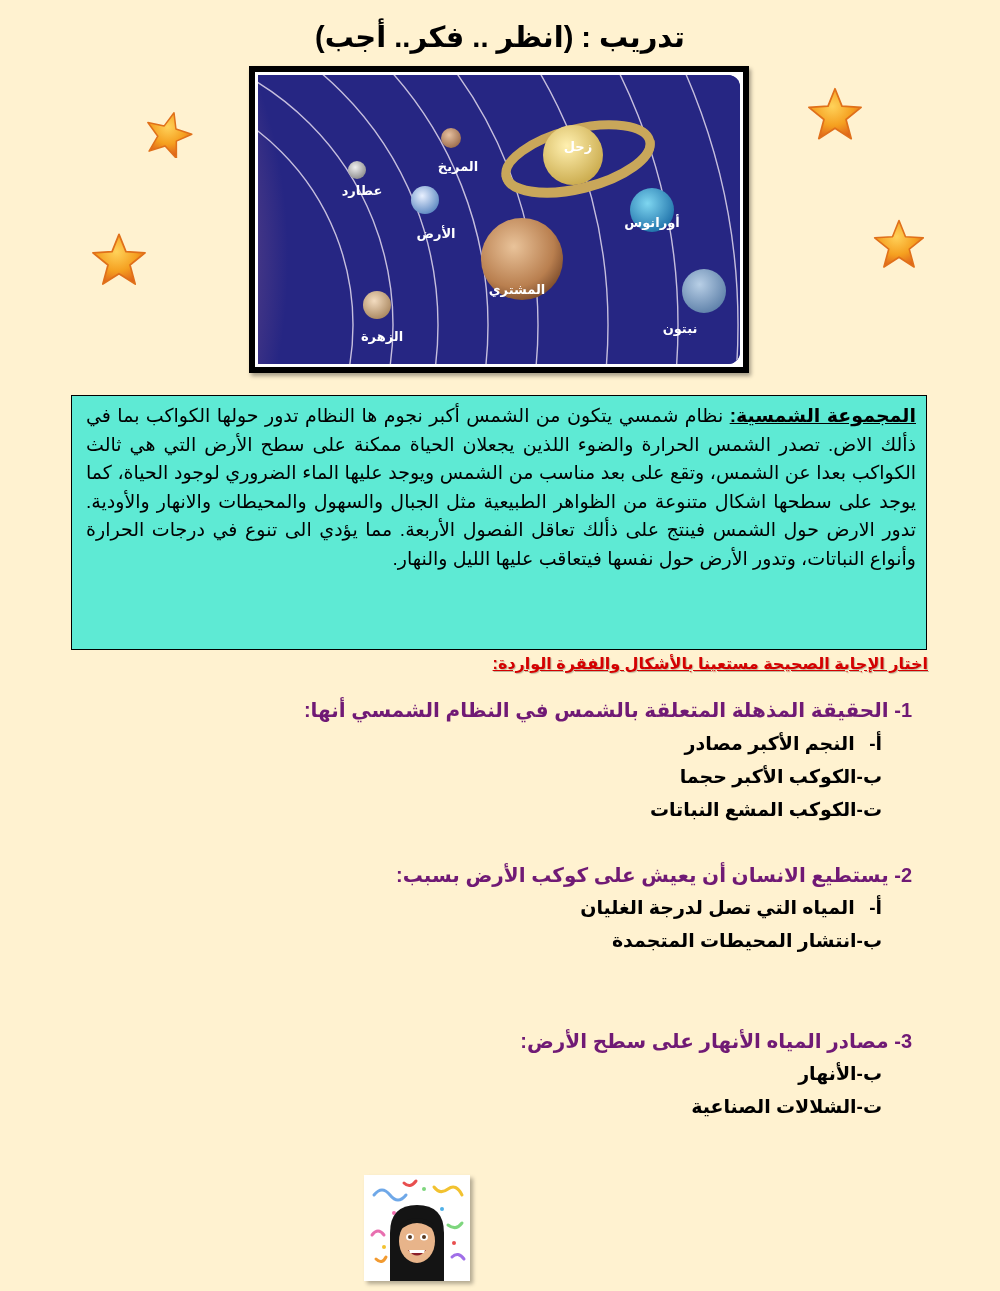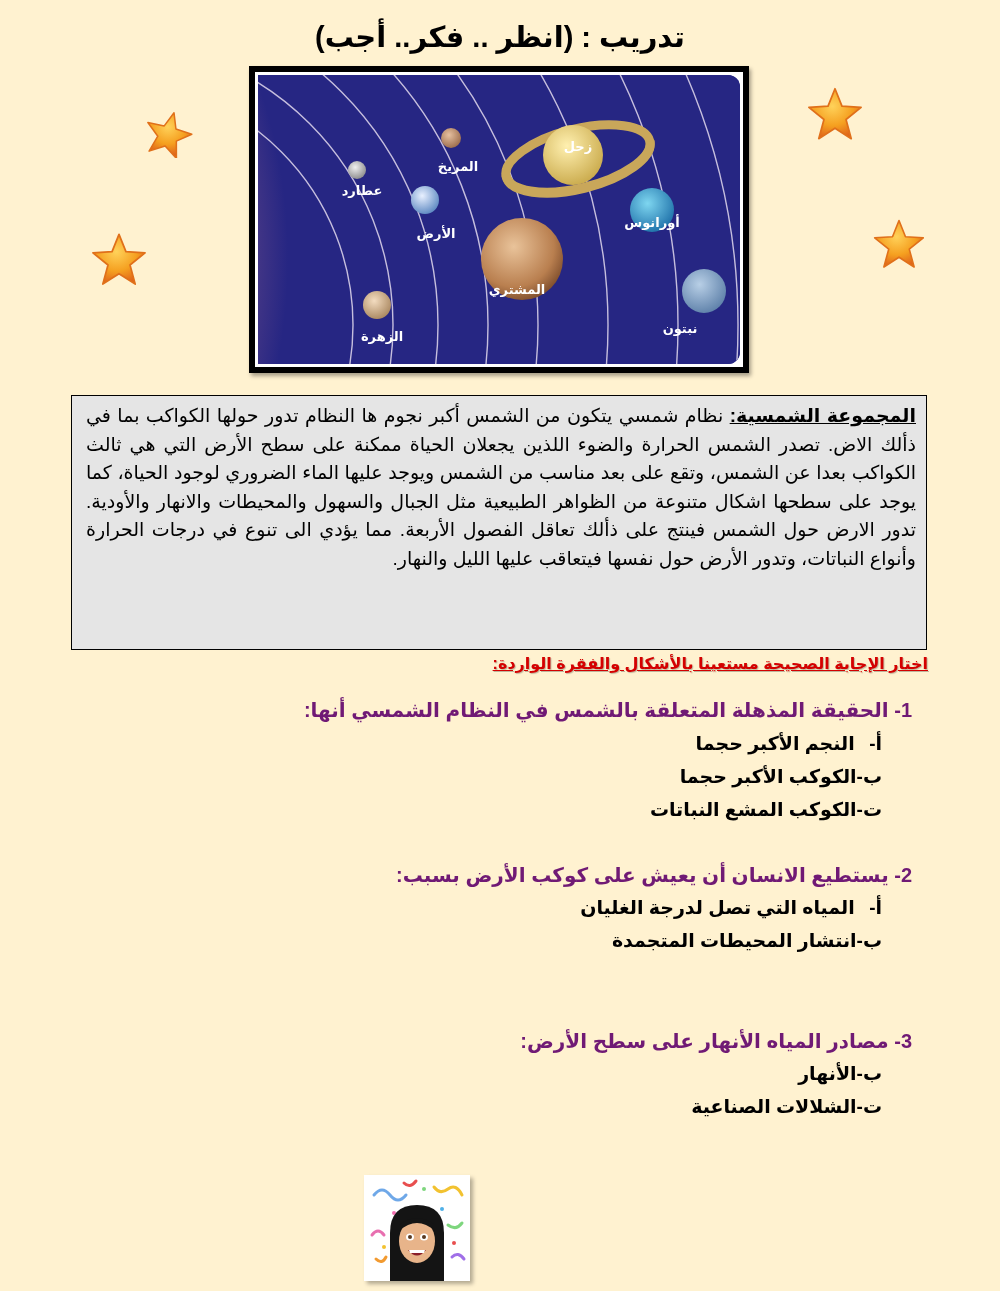--- a/index.html
+++ b/index.html
@@ -22,21 +22,21 @@
     .figure-canvas {
       width: 100%; height: 100%; position: relative; overflow: hidden;
       background: #262683; border-radius: 0 12px 12px 0;
     }
     .figure-canvas svg { position: absolute; inset: 0; }
 
     .star { position: absolute; }
 
     .info-box {
       position: absolute; left: 71px; top: 395px; width: 856px; height: 255px;
-      background: #e5e5e5; border: 1.5px solid #000;
+      background: #5eead4; border: 1.5px solid #000;
       padding: 6px 10px 0 14px;
       font-size: 19px; line-height: 28.5px; text-align: justify; direction: rtl;
     }
     .info-box .term { font-weight: bold; text-decoration: underline; }
 
     .instruction {
       position: absolute; right: 72px; top: 654px; direction: rtl;
       font-weight: bold; font-size: 16px; color: #d40000; text-decoration: underline;
       text-shadow: 1px 1px 1px rgba(0,0,0,0.25);
     }
@@ -173,21 +173,21 @@
   <span class="term">المجموعة الشمسية:</span><span> نظام شمسي يتكون من الشمس أكبر نجوم ها النظام تدور حولها الكواكب بما في ذألك الاض. تصدر الشمس الحرارة والضوء اللذين يجعلان الحياة ممكنة على سطح الأرض التي هي ثالث الكواكب بعدا عن الشمس، وتقع على بعد مناسب من الشمس ويوجد عليها الماء الضروري لوجود الحياة، كما يوجد على سطحها اشكال متنوعة من الظواهر الطبيعية مثل الجبال والسهول والمحيطات والانهار والأودية. تدور الارض حول الشمس فينتج على ذألك تعاقل الفصول الأربعة. مما يؤدي الى تنوع في درجات الحرارة وأنواع النباتات، وتدور الأرض حول نفسها فيتعاقب عليها الليل والنهار.</span>
 </div>
 
 <div class="instruction">اختار الإجابة الصحيحة مستعينا بالأشكال والفقرة الواردة:</div>
 
 <div class="question" style="top:698px">
   <span>1-</span>
   <span>الحقيقة المذهلة المتعلقة بالشمس في النظام الشمسي أنها:</span>
 </div>
 <div class="options" style="top:727px">
-  <div class="option"><span class="letter">أ-</span> <span>النجم الأكبر حجما</span></div>
+  <div class="option"><span class="letter">أ-</span> <span>النجم الأكبر مصادر</span></div>
   <div class="option"><span class="letter">ب-</span><span>الكوكب الأكبر حجما</span></div>
   <div class="option"><span class="letter">ت-</span><span>الكوكب المشع النباتات</span></div>
 </div>
 
 <div class="question" style="top:863px">
   <span>2-</span>
   <span>يستطيع الانسان أن يعيش على كوكب الأرض بسبب:</span>
 </div>
 <div class="options" style="top:891px">
   <div class="option"><span class="letter">أ-</span> <span>المياه التي تصل لدرجة الغليان</span></div>

